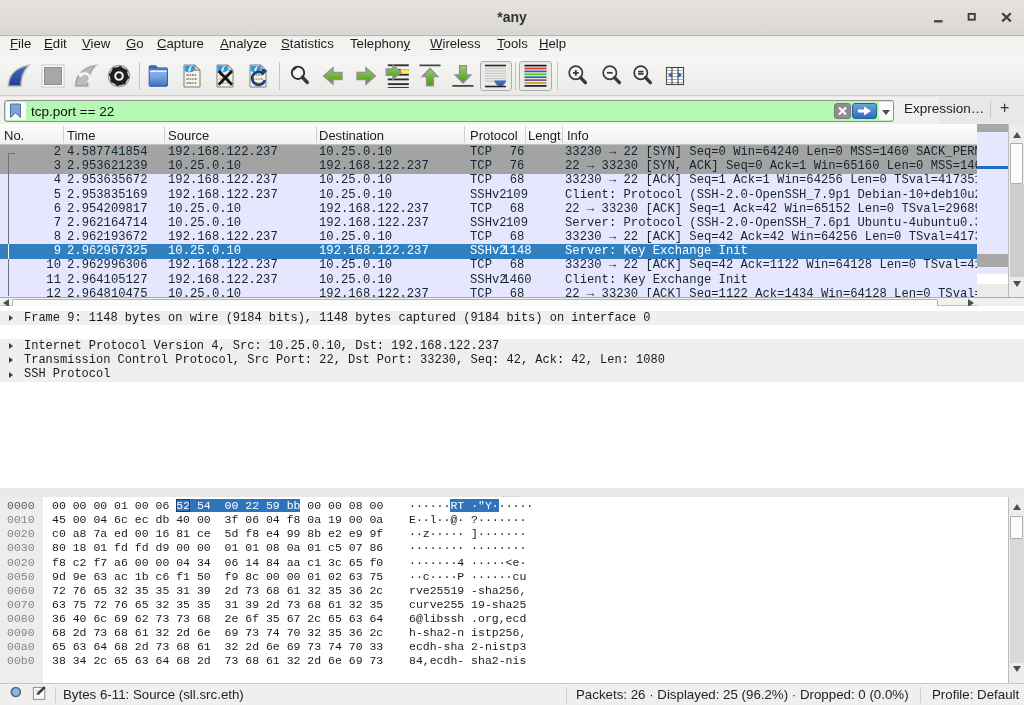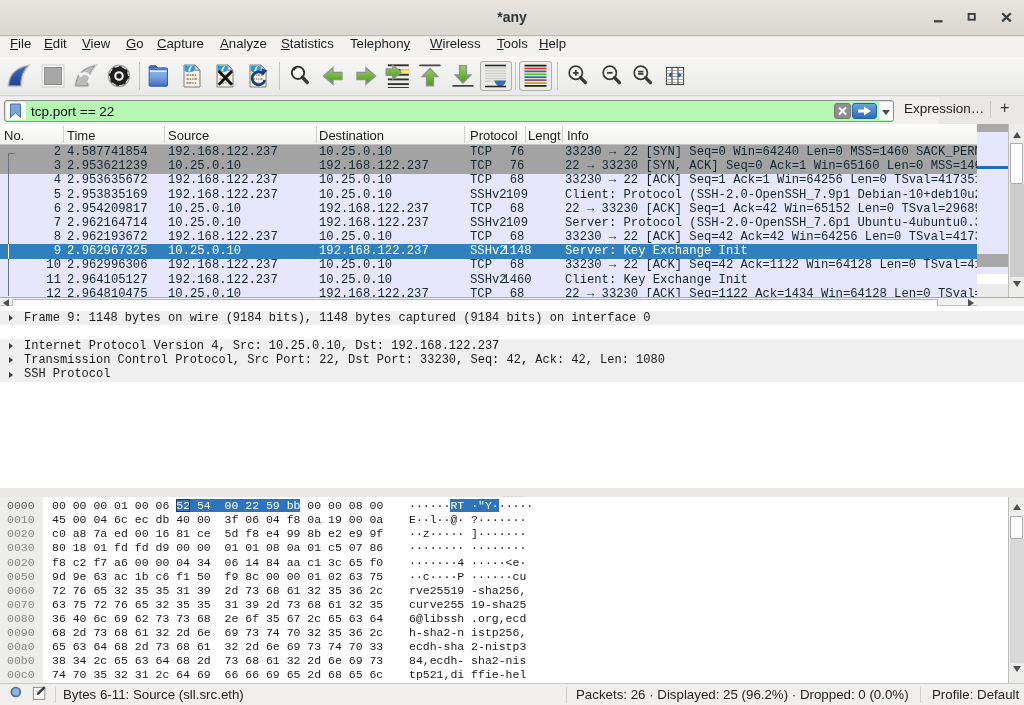--- a/index.html
+++ b/index.html
@@ -358,21 +358,20 @@
 <div class="xrow" style="top:30.30px"><span class="xoff">0020</span><span class="xhex">c0 a8 7a ed 00 16 81 ce  5d f8 e4 99 8b e2 e9 9f</span><span class="xasc">··z····· ]·······</span></div>
 <div class="xrow" style="top:44.40px"><span class="xoff">0030</span><span class="xhex">80 18 01 fd fd d9 00 00  01 01 08 0a 01 c5 07 86</span><span class="xasc">········ ········</span></div>
 <div class="xrow" style="top:58.50px"><span class="xoff">0020</span><span class="xhex">f8 c2 f7 a6 00 00 04 34  06 14 84 aa c1 3c 65 f0</span><span class="xasc">·······4 ·····&lt;e·</span></div>
 <div class="xrow" style="top:72.60px"><span class="xoff">0050</span><span class="xhex">9d 9e 63 ac 1b c6 f1 50  f9 8c 00 00 01 02 63 75</span><span class="xasc">··c····P ······cu</span></div>
 <div class="xrow" style="top:86.70px"><span class="xoff">0060</span><span class="xhex">72 76 65 32 35 35 31 39  2d 73 68 61 32 35 36 2c</span><span class="xasc">rve25519 -sha256,</span></div>
 <div class="xrow" style="top:100.80px"><span class="xoff">0070</span><span class="xhex">63 75 72 76 65 32 35 35  31 39 2d 73 68 61 32 35</span><span class="xasc">curve255 19-sha25</span></div>
 <div class="xrow" style="top:114.90px"><span class="xoff">0080</span><span class="xhex">36 40 6c 69 62 73 73 68  2e 6f 35 67 2c 65 63 64</span><span class="xasc">6@libssh .org,ecd</span></div>
 <div class="xrow" style="top:129.00px"><span class="xoff">0090</span><span class="xhex">68 2d 73 68 61 32 2d 6e  69 73 74 70 32 35 36 2c</span><span class="xasc">h-sha2-n istp256,</span></div>
 <div class="xrow" style="top:143.10px"><span class="xoff">00a0</span><span class="xhex">65 63 64 68 2d 73 68 61  32 2d 6e 69 73 74 70 33</span><span class="xasc">ecdh-sha 2-nistp3</span></div>
 <div class="xrow" style="top:157.20px"><span class="xoff">00b0</span><span class="xhex">38 34 2c 65 63 64 68 2d  73 68 61 32 2d 6e 69 73</span><span class="xasc">84,ecdh- sha2-nis</span></div>
-<div class="xrow" style="top:171.30px"><span class="xoff">00c0</span><span class="xhex">74 70 35 32 31 2c 64 69  66 66 69 65 2d 68 65 6c</span><span class="xasc">tp521,di ffie-hel</span></div>
 <div class="abs" style="left:1008px;top:0;width:16px;height:186px;background:#ececeb;border-left:1px solid #bdbdbd">
 <div class="sbbtn" style="top:3px;height:14px">
         <div class="arr" style="border-left:4.5px solid transparent;border-right:4.5px solid transparent;border-bottom:6px solid #4e4e4e"></div>
       </div>
 <div class="sbh" style="top:19px;height:23px"></div>
 <div class="abs" style="left:1px;top:42px;width:15px;height:124px;background:#d9d9d9"></div>
 <div class="sbbtn" style="top:166px;height:11px">
         <div class="arr" style="border-left:4.5px solid transparent;border-right:4.5px solid transparent;border-top:6px solid #4e4e4e"></div>
       </div>
 </div>

